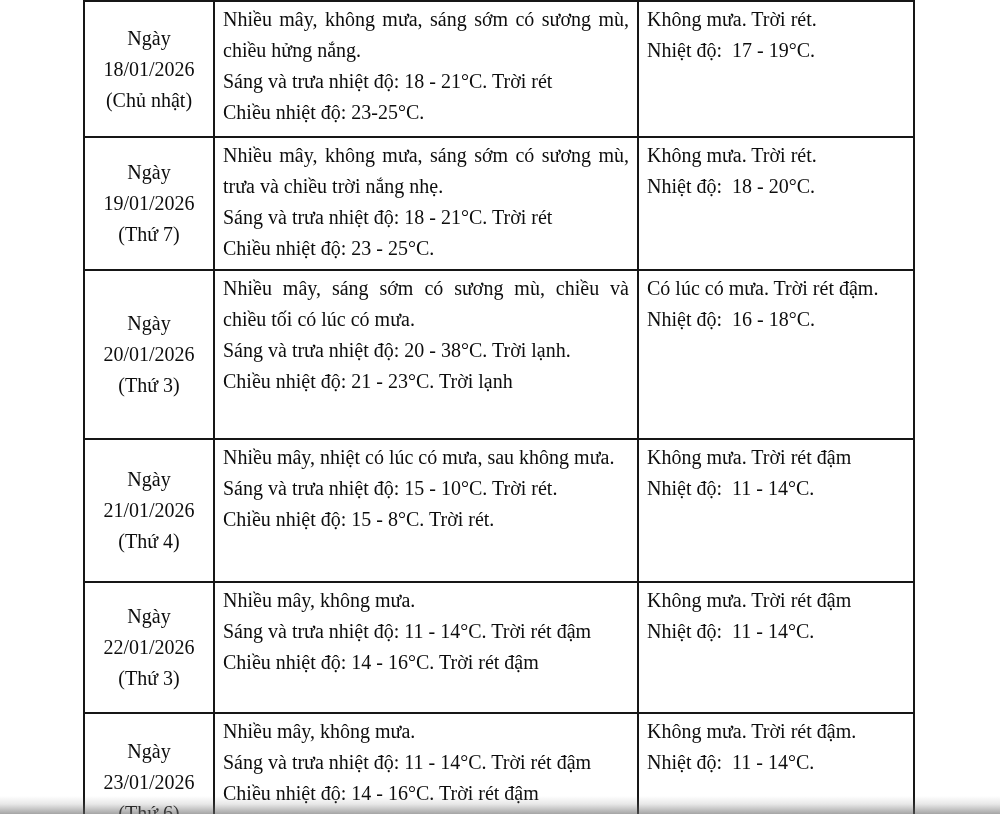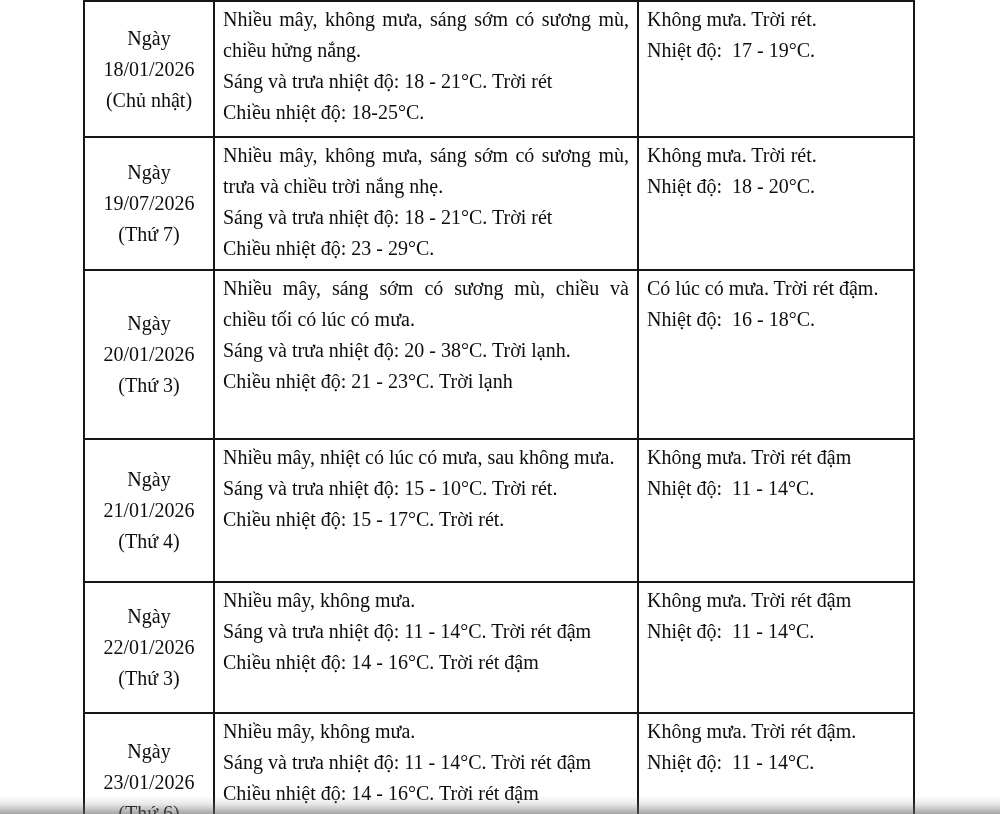--- a/index.html
+++ b/index.html
@@ -86,38 +86,38 @@
 
       <tr class="r0">
         <td class="date-cell">
           <div class="date-line">Ngày</div>
           <div class="date-line">18/01/2026</div>
           <div class="date-line">(Chủ nhật)</div>
         </td>
         <td class="detail-cell">
           <p class="para">Nhiều mây, không mưa, sáng sớm có sương mù, chiều hửng nắng.</p>
           <p class="para">Sáng và trưa nhiệt độ: 18 - 21°C. Trời rét</p>
-          <p class="para">Chiều nhiệt độ: 18-25°C.</p>
+          <p class="para">Chiều nhiệt độ: 23-25°C.</p>
         </td>
         <td class="summary-cell">
           <p class="para">Không mưa. Trời rét.</p>
           <p class="para">Nhiệt độ:&nbsp; 17 - 19°C.</p>
         </td>
       </tr>
 
       <tr class="r1">
         <td class="date-cell">
           <div class="date-line">Ngày</div>
-          <div class="date-line">19/07/2026</div>
+          <div class="date-line">19/01/2026</div>
           <div class="date-line">(Thứ 7)</div>
         </td>
         <td class="detail-cell">
           <p class="para">Nhiều mây, không mưa, sáng sớm có sương mù, trưa và chiều trời nắng nhẹ.</p>
           <p class="para">Sáng và trưa nhiệt độ: 18 - 21°C. Trời rét</p>
-          <p class="para">Chiều nhiệt độ: 23 - 29°C.</p>
+          <p class="para">Chiều nhiệt độ: 23 - 25°C.</p>
         </td>
         <td class="summary-cell">
           <p class="para">Không mưa. Trời rét.</p>
           <p class="para">Nhiệt độ:&nbsp; 18 - 20°C.</p>
         </td>
       </tr>
 
       <tr class="r2">
         <td class="date-cell">
           <div class="date-line">Ngày</div>
@@ -137,21 +137,21 @@
 
       <tr class="r3">
         <td class="date-cell">
           <div class="date-line">Ngày</div>
           <div class="date-line">21/01/2026</div>
           <div class="date-line">(Thứ 4)</div>
         </td>
         <td class="detail-cell">
           <p class="para">Nhiều mây, nhiệt có lúc có mưa, sau không mưa.</p>
           <p class="para">Sáng và trưa nhiệt độ: 15 - 10°C. Trời rét.</p>
-          <p class="para">Chiều nhiệt độ: 15 - 17°C. Trời rét.</p>
+          <p class="para">Chiều nhiệt độ: 15 - 8°C. Trời rét.</p>
         </td>
         <td class="summary-cell">
           <p class="para">Không mưa. Trời rét đậm</p>
           <p class="para">Nhiệt độ:&nbsp; 11 - 14°C.</p>
         </td>
       </tr>
 
       <tr class="r4">
         <td class="date-cell">
           <div class="date-line">Ngày</div>

